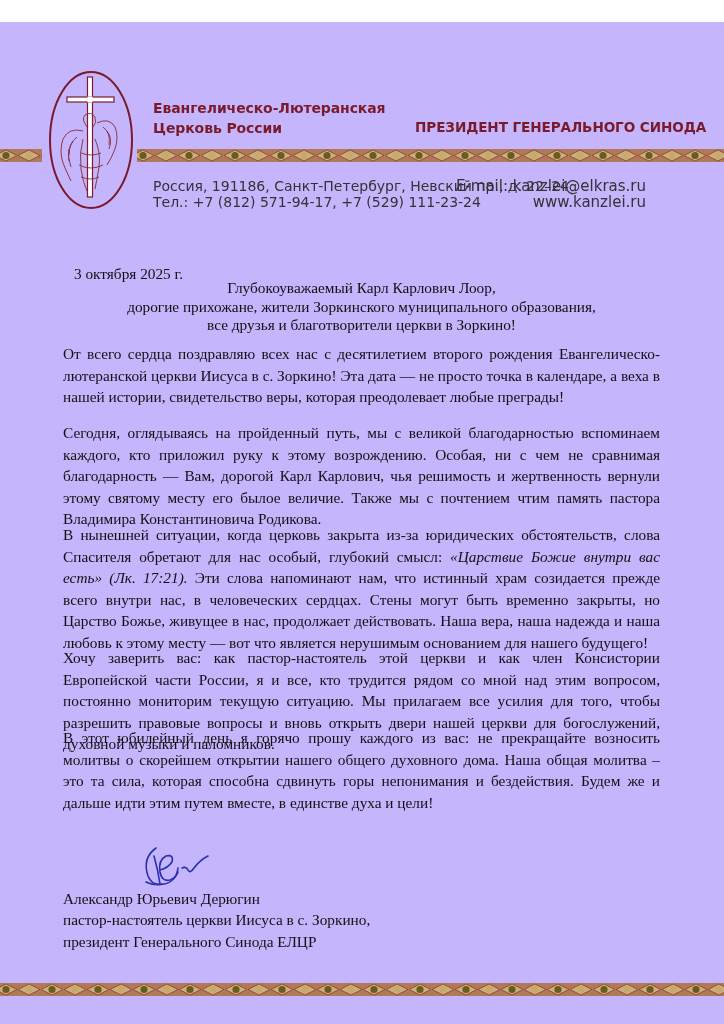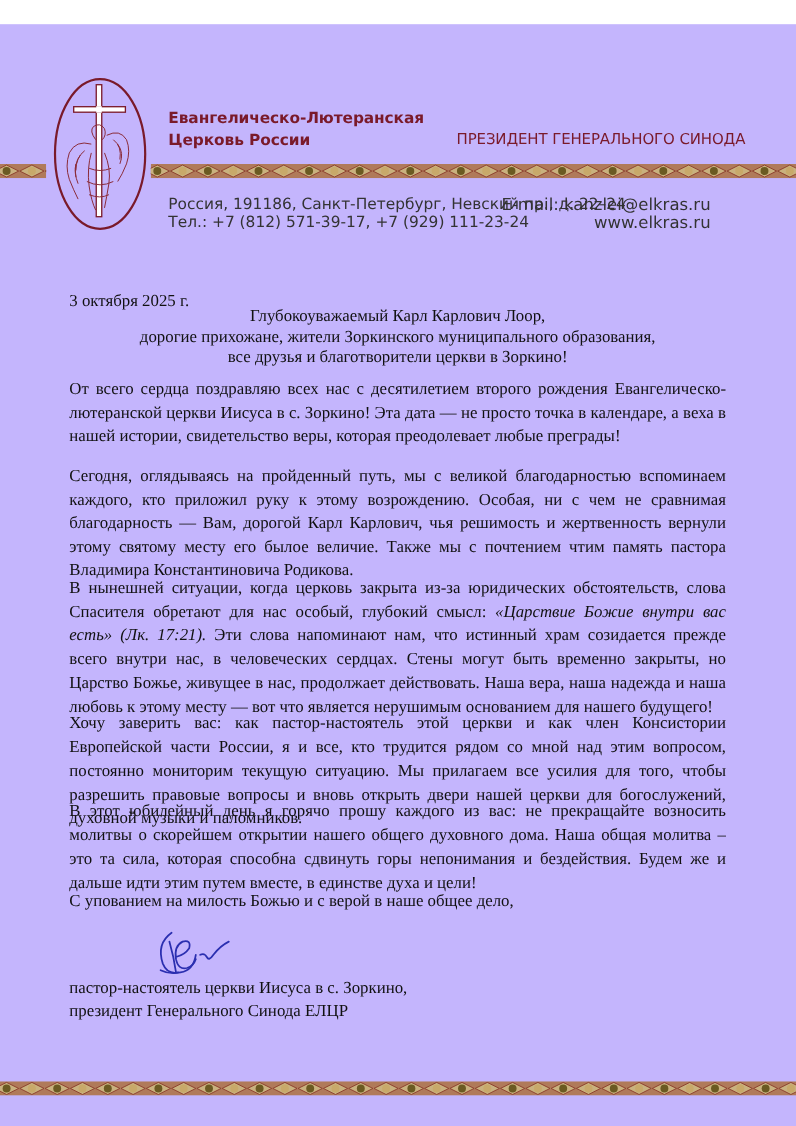--- a/index.html
+++ b/index.html
@@ -3,33 +3,33 @@
 <meta charset="utf-8">
 <style>
   html, body { margin: 0; padding: 0; background: #ffffff; }
   body { width: 724px; height: 1024px; position: relative; overflow: hidden; }
   .page { position: absolute; left: 0; top: 0; width: 724px; height: 1024px; background: #c4b5fd; margin-top: 22px; }
 
   
   .logo { position: absolute; left: 47px; top: 47px; width: 88px; height: 142px; }
   .org-name { position: absolute; left: 153px; top: 76px; font-family: "DejaVu Sans", sans-serif; font-weight: bold; font-size: 14px; line-height: 20px; color: #7a1a2a; letter-spacing: -0.1px; }
   .org-name div { white-space: nowrap; }
-  .president { position: absolute; left: 415px; top: 97px; font-family: "DejaVu Sans", sans-serif; font-weight: normal; font-size: 13.6px; color: #7a1a2a; white-space: nowrap; letter-spacing: -0.1px; }
+  .president { position: absolute; left: 415px; top: 97px; font-family: "DejaVu Sans", sans-serif; font-weight: bold; font-size: 13.6px; color: #7a1a2a; white-space: nowrap; letter-spacing: -0.1px; }
 
   .ornament { position: absolute; height: 13px; overflow: hidden; }
   .orn-top-left { left: 0; top: 127px; width: 42px; }
   .orn-top-right { left: 137px; top: 127px; width: 587px; }
   .orn-bottom { left: 0; top: 961px; width: 724px; }
 
   .contacts { position: absolute; left: 153px; top: 156px; font-family: "DejaVu Sans", sans-serif; font-size: 14px; line-height: 16px; color: #333; white-space: nowrap; }
   .contacts-right { position: absolute; right: 78px; top: 156px; text-align: right; font-family: "DejaVu Sans", sans-serif; font-size: 15px; line-height: 16px; color: #333; white-space: nowrap; }
 
   
   .body-text { font-family: "Liberation Serif", serif; font-size: 15.3px; color: #111; }
-  .date { position: absolute; left: 63px; top: 243px; }
+  .date { position: absolute; left: 74px; top: 243px; }
   .salutation { position: absolute; left: 63px; width: 597px; top: 257px; text-align: center; line-height: 18.7px; }
   .para { position: absolute; left: 63px; width: 597px; text-align: justify; line-height: 21.5px; }
   .p1 { top: 321px; }
   .p2 { top: 400px; }
   .p3 { top: 502px; }
   .p4 { top: 625px; }
   .p5 { top: 705px; }
   .closing { position: absolute; left: 63px; top: 788px; line-height: 20px; white-space: nowrap; }
   .signature { position: absolute; left: 140px; top: 820px; width: 80px; height: 48px; }
   .signer { position: absolute; left: 63px; top: 866px; line-height: 21.3px; white-space: nowrap; }
@@ -131,54 +131,54 @@
         <circle cx="558" cy="6.5" r="3.6" fill="#6b5a22"></circle>
         <polygon points="581,1 592,6.5 581,12 570,6.5" fill="#c9b17e" stroke="#8a3a2a" stroke-width="0.8"></polygon>
         <circle cx="581" cy="6.5" r="3.6" fill="#c8a96a"></circle>
         <polygon points="604,1 615,6.5 604,12 593,6.5" fill="#c9b17e" stroke="#8a3a2a" stroke-width="0.8"></polygon>
         <circle cx="604" cy="6.5" r="3.6" fill="#6b5a22"></circle>
       </g>
   </svg>
 
   <div class="contacts">
     <div>Россия, 191186, Санкт-Петербург, Невский пр., д. 22–24</div>
-    <div>Тел.: +7 (812) 571-39-17, +7 (929) 111-23-24</div>
+    <div>Тел.: +7 (812) 571-94-17, +7 (529) 111-23-24</div>
   </div>
   <div class="contacts-right">
     <div>E-mail: kanzlei@elkras.ru</div>
-    <div>www.elkras.ru</div>
+    <div>www.kanzlei.ru</div>
   </div>
 
   <div class="body-text date">3 октября 2025 г.</div>
 
   <div class="body-text salutation">
     <div>Глубокоуважаемый Карл Карлович Лоор,</div>
     <div>дорогие прихожане, жители Зоркинского муниципального образования,</div>
     <div>все друзья и благотворители церкви в Зоркино!</div>
   </div>
 
   <div class="body-text para p1">От всего сердца поздравляю всех нас с десятилетием второго рождения Евангелическо-лютеранской церкви Иисуса в с. Зоркино! Эта дата — не просто точка в календаре, а веха в нашей истории, свидетельство веры, которая преодолевает любые преграды!</div>
   <div class="body-text para p2">Сегодня, оглядываясь на пройденный путь, мы с великой благодарностью вспоминаем каждого, кто приложил руку к этому возрождению. Особая, ни с чем не сравнимая благодарность — Вам, дорогой Карл Карлович, чья решимость и жертвенность вернули этому святому месту его былое величие. Также мы с почтением чтим память пастора Владимира Константиновича Родикова.</div>
   <div class="body-text para p3"><span>В нынешней ситуации, когда церковь закрыта из-за юридических обстоятельств, слова Спасителя обретают для нас особый, глубокий смысл: </span><i>«Царствие Божие внутри вас есть» (Лк. 17:21).</i><span> Эти слова напоминают нам, что истинный храм созидается прежде всего внутри нас, в человеческих сердцах. Стены могут быть временно закрыты, но Царство Божье, живущее в нас, продолжает действовать. Наша вера, наша надежда и наша любовь к этому месту — вот что является нерушимым основанием для нашего будущего!</span></div>
   <div class="body-text para p4">Хочу заверить вас: как пастор-настоятель этой церкви и как член Консистории Европейской части России, я и все, кто трудится рядом со мной над этим вопросом, постоянно мониторим текущую ситуацию. Мы прилагаем все усилия для того, чтобы разрешить правовые вопросы и вновь открыть двери нашей церкви для богослужений, духовной музыки и паломников.</div>
   <div class="body-text para p5">В этот юбилейный день я горячо прошу каждого из вас: не прекращайте возносить молитвы о скорейшем открытии нашего общего духовного дома. Наша общая молитва – это та сила, которая способна сдвинуть горы непонимания и бездействия. Будем же и дальше идти этим путем вместе, в единстве духа и цели!</div>
 
-  <div class="body-text closing">С упованием на милость Божью и с верой в наше общее дело,</div>
 
   <svg class="signature" viewBox="0 0 80 48">
     <g fill="none" stroke="#2b2fb0" stroke-width="1.6" stroke-linecap="round">
       <path d="M16 6 q-14 10 -8 28 q4 10 14 8"></path>
       <path d="M14 14 q4 14 6 28"></path>
       <path d="M20 28 q8 -2 12 -8 q2 -8 -6 -6 q-8 4 -6 16 q2 10 10 8 q6 -2 8 -8"></path>
       <path d="M38 26 q-2 14 -14 16 q-10 2 -18 -2"></path>
       <path d="M42 26 q4 -2 6 2 q2 4 6 -2 q6 -8 14 -12"></path>
     </g>
   </svg>
 
   <div class="body-text signer">
+    <div>Александр Юрьевич Дерюгин</div>
     <div>пастор-настоятель церкви Иисуса в с. Зоркино,</div>
     <div>президент Генерального Синода ЕЛЦР</div>
   </div>
 
   <svg class="ornament orn-bottom" width="724" height="13">
     <rect width="724" height="13" fill="#b07a5a"></rect>
     <g class="orn-pattern-b">
         <polygon points="6,1 17,6.5 6,12 -5,6.5" fill="#c9b17e" stroke="#8a3a2a" stroke-width="0.8"></polygon>
         <circle cx="6" cy="6.5" r="3.6" fill="#6b5a22"></circle>
         <polygon points="29,1 40,6.5 29,12 18,6.5" fill="#c9b17e" stroke="#8a3a2a" stroke-width="0.8"></polygon>

